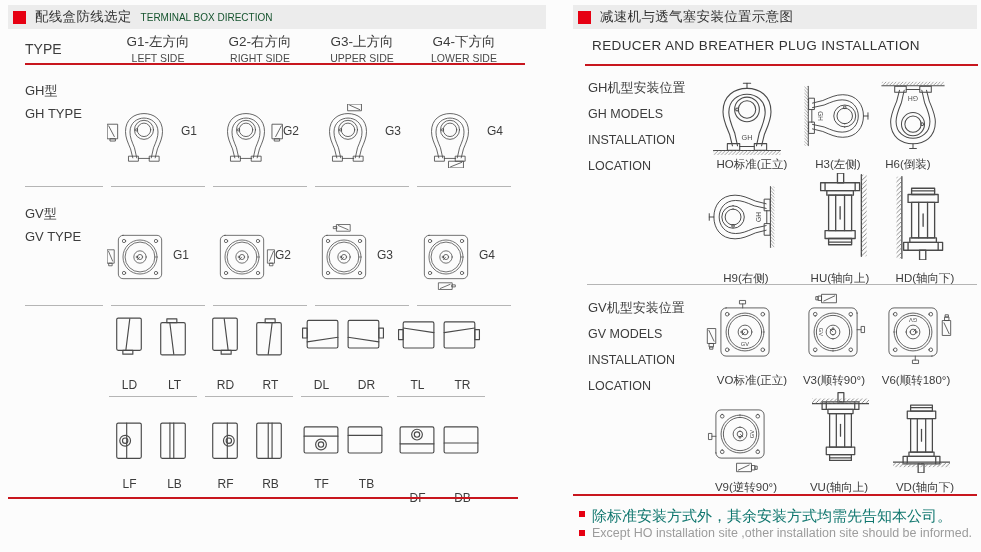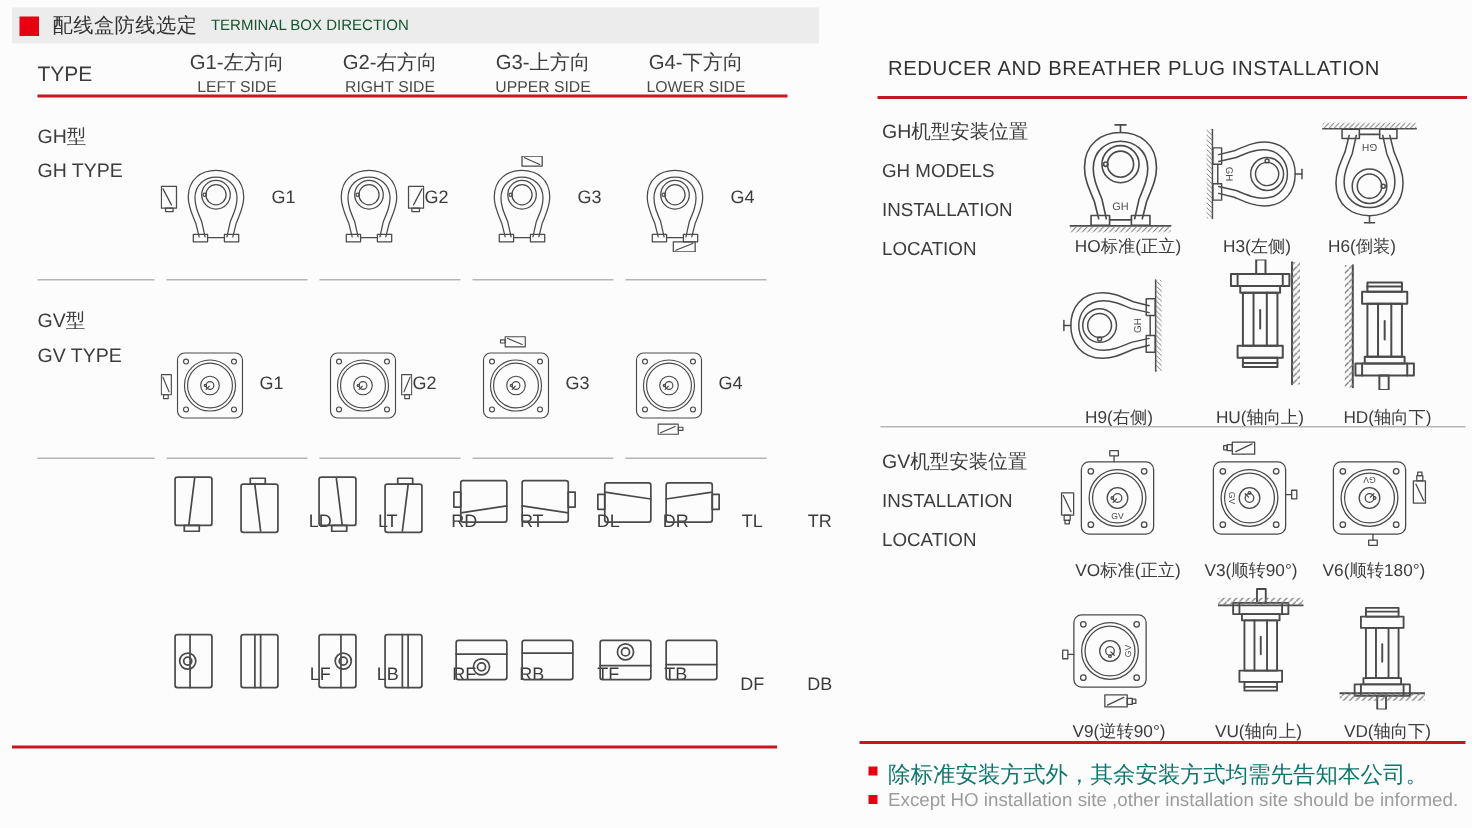--- a/index.html
+++ b/index.html
@@ -20,21 +20,21 @@
 .hdr .tcell{width:99px;padding-left:17px;font-size:14px;padding-top:8px}
 .hdr .gcol{width:102px;text-align:center}
 .gcol .cn{font-size:13.5px;display:block}
 .gcol .en{font-size:10.5px;display:block;margin-top:1px;color:#4a4a4a}
 .trow{position:absolute;left:0;display:flex;width:538px}
 .lblcol{width:99px;padding:12px 0 0 17px;font-size:13px;line-height:23px}
 .dcell{width:102px;display:flex;flex-direction:row;align-items:center}
 .glabel{font-size:12px;margin-top:11px}
 .wlbl{position:absolute;left:17px;top:308px;font-size:13px;line-height:24.5px}
 .wrows{position:absolute;left:101px;display:flex}
-.wgroup{width:90px;margin-right:6px;display:flex;flex-direction:row;align-items:center}
+.wgroup{width:90px;margin-right:6px;display:flex;flex-direction:column;}
 .wboxes{display:flex;gap:4px}
 .wlabels{display:flex;gap:4px;margin-top:20px}
 .wlabels span{width:41px;text-align:center;font-size:12px}
 .wul{width:88px;height:1px;background:#b5b5b5;margin-top:4px}
 
 .sub{position:absolute;top:33px;left:19px;font-size:13.5px;color:#333;letter-spacing:.4px}
 .rlbl{position:absolute;left:15px;font-size:12.5px;line-height:26px}
 .rlbl .cnline{font-size:13px}
 .dg{position:absolute}
 .cap{position:absolute;font-size:11.5px;text-align:center;width:96px;white-space:nowrap}
@@ -383,20 +383,24 @@
         <span>DF</span>
         <span>DB</span>
       </div>
     </div>
   </div>
 
   <div class="redline" style="top:492px;left:0;width:510px"></div>
 </section>
 
 <section class="panel" id="rightp">
+  <div class="bar">
+    <span class="sq"></span>
+    <span class="cn">减速机与透气塞安装位置示意图</span>
+  </div>
   <div class="sub">REDUCER AND BREATHER PLUG INSTALLATION</div>
   <div class="redline" style="top:59px;left:12px;width:393px"></div>
 
   <div class="rlbl" style="top:70px">
     <div class="cnline">GH机型安装位置</div>
     <div>GH MODELS</div>
     <div>INSTALLATION</div>
     <div>LOCATION</div>
   </div>
 
@@ -443,20 +447,21 @@
       <rect x="2" y="2" width="6" height="92" fill="url(#hp)" stroke="none"></rect>
   </svg>
   <div class="cap" style="left:125px;top:266px">H9(右侧)</div>
   <div class="cap" style="left:219px;top:266px">HU(轴向上)</div>
   <div class="cap" style="left:304px;top:266px">HD(轴向下)</div>
 
   <div class="grayseg" style="top:279px;left:14px;width:390px"></div>
 
   <div class="rlbl" style="top:290px">
     <div class="cnline">GV机型安装位置</div>
+    <div>GV MODELS</div>
     <div>INSTALLATION</div>
     <div>LOCATION</div>
   </div>
 
   <svg class="d dg" style="left:133px;top:288px" width="78" height="78" viewBox="-18 -18 136 136">
     <use href="#gvi"></use>
   </svg>
   <svg class="d dg" style="left:221px;top:288px" width="78" height="78" viewBox="-18 -18 136 136">
     <g transform="rotate(90 50 50)">
         <use href="#gvi"></use>

